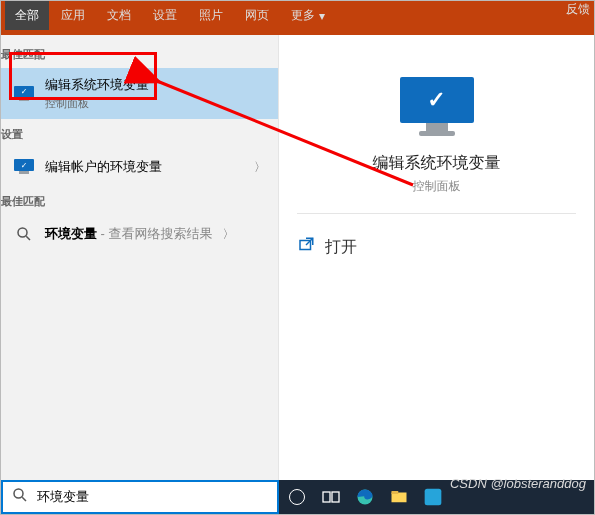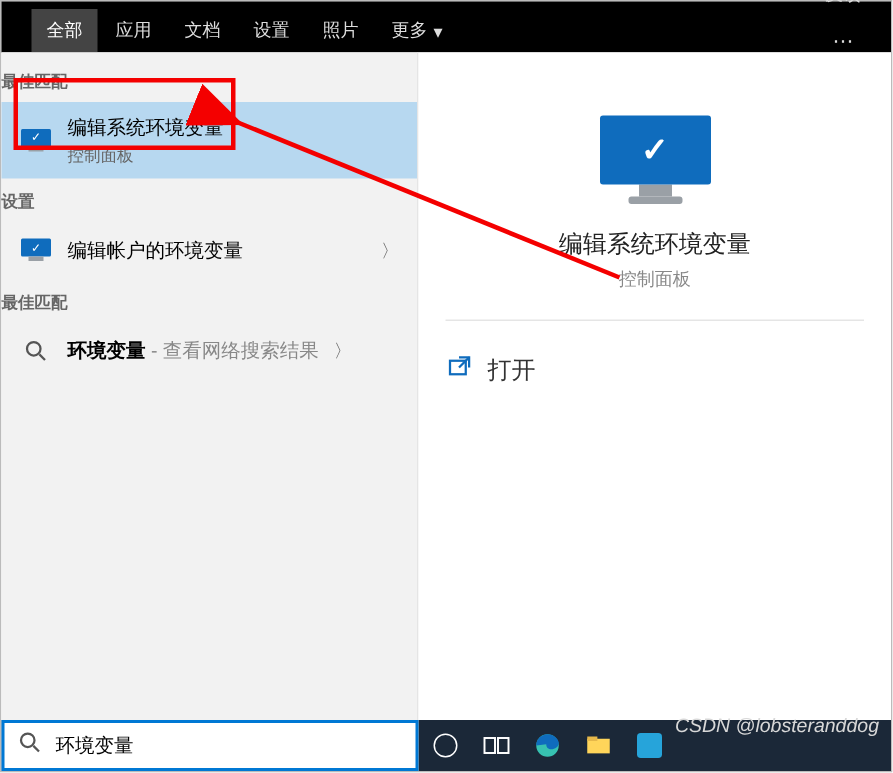--- a/index.html
+++ b/index.html
@@ -1,20 +1,20 @@
 <!DOCTYPE html>
 <html><head>
 <meta charset="utf-8">
 <style>
 * { margin: 0; padding: 0; box-sizing: border-box; font-family: "Microsoft YaHei", "Segoe UI", sans-serif; }
 body { width: 595px; height: 515px; background: #f5f5f5; overflow: hidden; position: relative; }
 
 .app { display: flex; flex-direction: column; height: 100%; border: 1px solid #bbb; }
 
-.header { background: #000000; color: #fff; height: 34px; display: flex; align-items: flex-end; padding: 0 20px; }
+.header { background: #c2410c; color: #fff; height: 34px; display: flex; align-items: flex-start; padding: 0 4px; }
 .tabs { display: flex; gap: 2px; align-items: center; flex: 1; }
 .tab { font-size: 12px; padding: 6px 10px; cursor: pointer; color: #ddd; }
 .tab.active { background: #444; color: #fff; }
 .tab.more { display: flex; align-items: center; gap: 4px; }
 .header-right { display: flex; align-items: center; gap: 14px; flex-direction: column; }
 .feedback { font-size: 12px; color: #ddd; }
 .more-dots { font-size: 14px; color: #ddd; cursor: pointer; }
 
 .main { flex: 1; display: flex; background: #fff; min-height: 0; }
 
@@ -65,20 +65,21 @@
 <body>
 
 <div class="app">
   <div class="header">
     <div class="tabs">
       <div class="tab active">全部</div>
       <div class="tab">应用</div>
       <div class="tab">文档</div>
       <div class="tab">设置</div>
       <div class="tab">照片</div>
+      <div class="tab">网页</div>
       <div class="tab more">
         <span>更多</span>
         <span>▾</span>
       </div>
     </div>
     <div class="header-right">
       <span class="feedback">反馈</span>
       <span class="more-dots">⋯</span>
     </div>
   </div>

